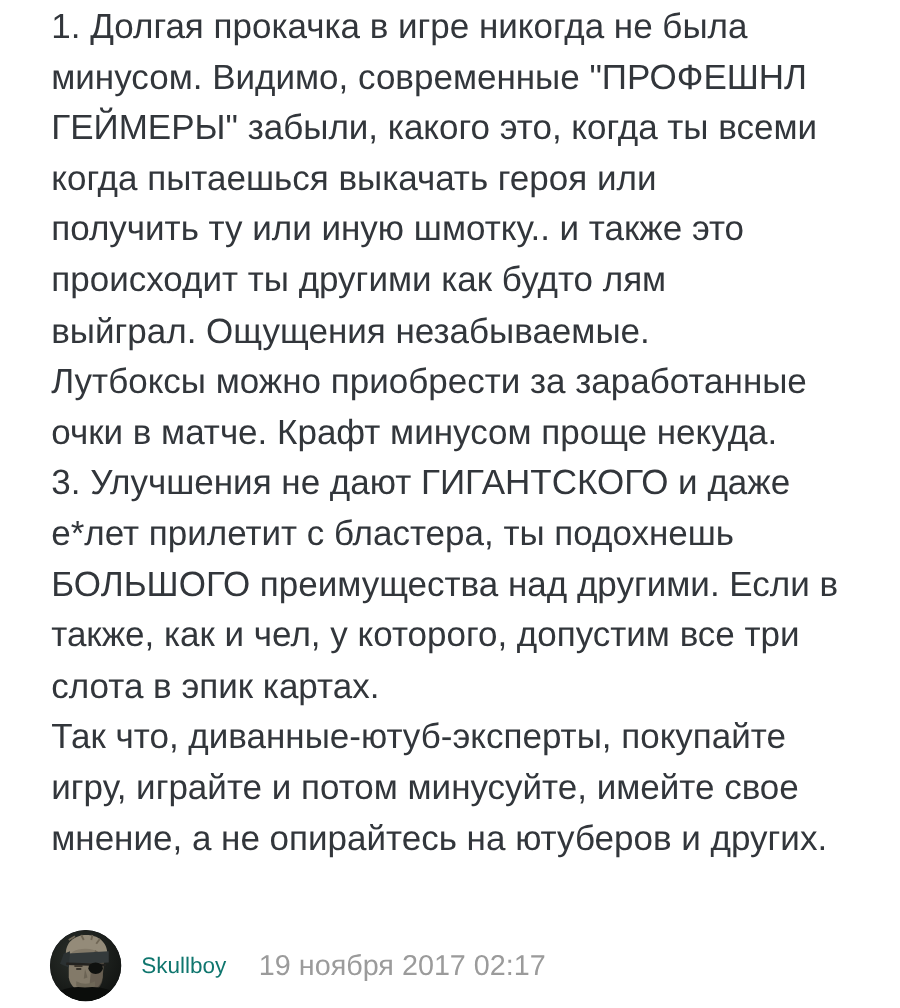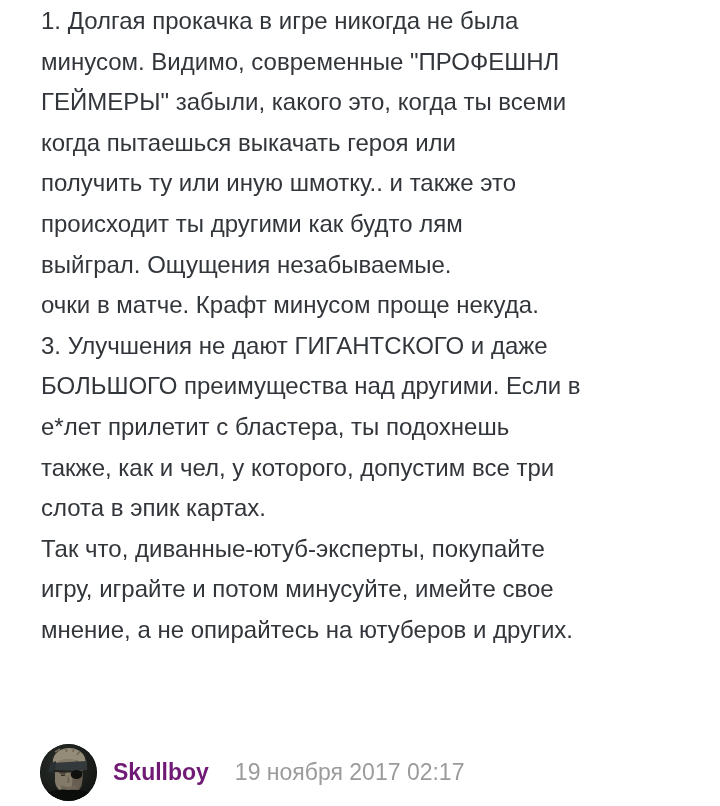--- a/index.html
+++ b/index.html
@@ -19,21 +19,21 @@
     inset: 0;
     background: #ffffff;
   }
   .comment-body {
     position: absolute;
     left: 41px;
     top: 0;
     right: 30px;
     padding-top: 1px;
     color: #32363b;
-    font-size: 24px;
+    font-size: 28px;
     line-height: 40.6px;
   }
   .comment-line {
     white-space: pre;
   }
   .comment-footer {
     position: absolute;
     left: 40px;
     top: 744px;
     height: 57px;
@@ -44,23 +44,23 @@
     width: 57px;
     height: 57px;
     border-radius: 50%;
     overflow: hidden;
     flex: 0 0 auto;
     background: #14171a;
   }
   .avatar svg { display: block; }
   .username {
     margin-left: 16px;
-    font-size: 23px;
-    font-weight: bold;
-    color: #701a75;
+    font-size: 18px;
+    font-weight: normal;
+    color: #0f766e;
     cursor: pointer;
   }
   .timestamp {
     margin-left: 26px;
     font-size: 23px;
     color: #9b9b9b;
     text-align: right;
   }
 </style>
 </head>
@@ -69,24 +69,25 @@
 <div class="comment-view">
 
   <div class="comment-body">
     <div class="comment-line">1. Долгая прокачка в игре никогда не была</div>
   <div class="comment-line">минусом. Видимо, современные "ПРОФЕШНЛ</div>
       <div class="comment-line">ГЕЙМЕРЫ" забыли, какого это, когда ты всеми</div>
       <div class="comment-line">когда пытаешься выкачать героя или</div>
       <div class="comment-line">получить ту или иную шмотку.. и также это</div>
       <div class="comment-line">происходит ты другими как будто лям</div>
       <div class="comment-line">выйграл. Ощущения незабываемые.</div>
+      <div class="comment-line">Лутбоксы можно приобрести за заработанные</div>
       <div class="comment-line">очки в матче. Крафт минусом проще некуда.</div>
       <div class="comment-line">3. Улучшения не дают ГИГАНТСКОГО и даже</div>
+      <div class="comment-line">е*лет прилетит с бластера, ты подохнешь</div>
       <div class="comment-line">БОЛЬШОГО преимущества над другими. Если в</div>
-      <div class="comment-line">е*лет прилетит с бластера, ты подохнешь</div>
       <div class="comment-line">также, как и чел, у которого, допустим все три</div>
       <div class="comment-line">слота в эпик картах.</div>
       <div class="comment-line">Так что, диванные-ютуб-эксперты, покупайте</div>
       <div class="comment-line">игру, играйте и потом минусуйте, имейте свое</div>
       <div class="comment-line">мнение, а не опирайтесь на ютуберов и других.</div>
     </div>
 
   <div class="comment-footer">
     <div class="avatar" title="">
 

